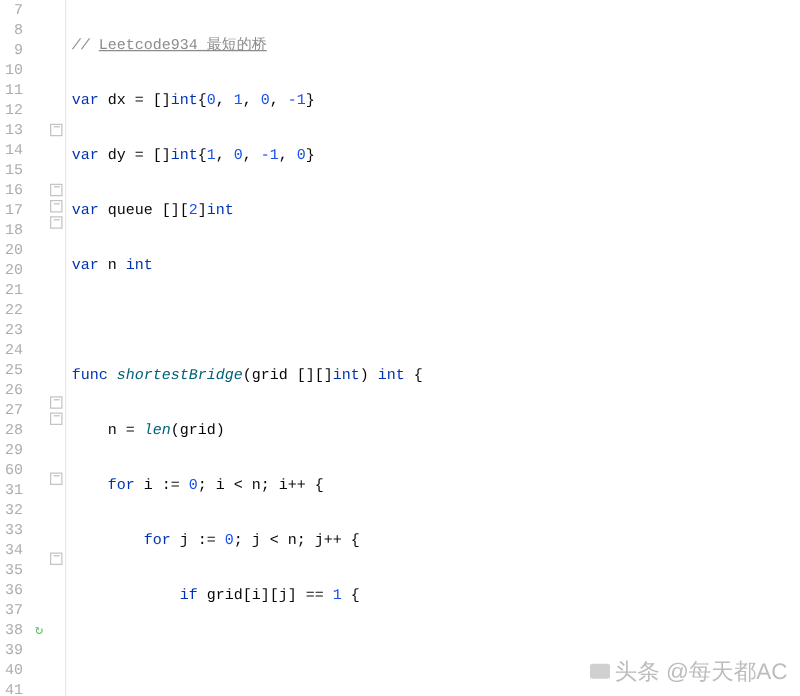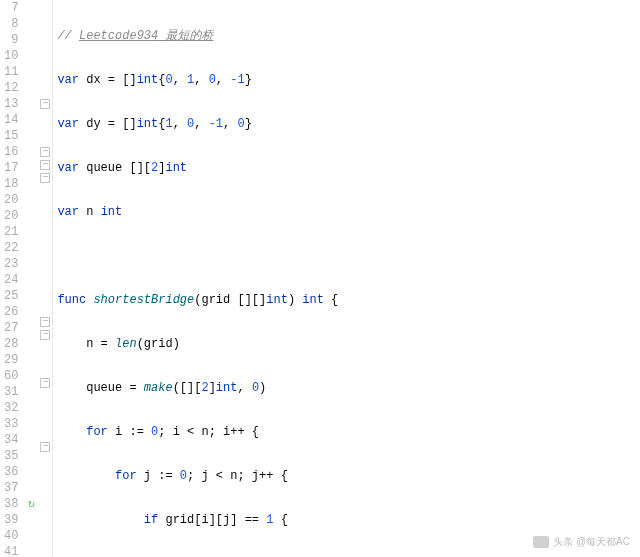--- a/index.html
+++ b/index.html
@@ -60,29 +60,29 @@
       white-space: pre;
     }
     .code-line {
       height: 16px;
       line-height: 16px;
     }
     .kw { color: #0033b3; }
     .fn { color: #00627a; font-style: italic; }
     .num { color: #1750eb; }
     .cmt { color: #8c8c8c; font-style: italic; }
-    .cmt-ul { color: #8c8c8c; font-style: italic; }
+    .cmt-ul { color: #8c8c8c; }
     .plain { color: #080808; }
     .watermark {
       position: absolute;
       right: 10px;
       bottom: 8px;
       color: #bdbdbd;
       font-family: "Microsoft YaHei", sans-serif;
-      font-size: 10px;
+      font-size: 18px;
       display: flex;
       align-items: center;
       gap: 4px;
     }
     .watermark-icon {
       width: 16px;
       height: 12px;
       background: #d0d0d0;
       border-radius: 2px;
       position: relative;
@@ -211,21 +211,20 @@
   </div>
   <div class="code-area">
     <div class="code-line"><span class="cmt">// </span><span class="cmt-ul" style="text-decoration:underline">Leetcode934_最短的桥</span></div>
     <div class="code-line"><span class="kw">var</span><span class="plain"> dx = []</span><span class="kw">int</span><span class="plain">{</span><span class="num">0</span><span class="plain">, </span><span class="num">1</span><span class="plain">, </span><span class="num">0</span><span class="plain">, </span><span class="num">-1</span><span class="plain">}</span></div>
     <div class="code-line"><span class="kw">var</span><span class="plain"> dy = []</span><span class="kw">int</span><span class="plain">{</span><span class="num">1</span><span class="plain">, </span><span class="num">0</span><span class="plain">, </span><span class="num">-1</span><span class="plain">, </span><span class="num">0</span><span class="plain">}</span></div>
     <div class="code-line"><span class="kw">var</span><span class="plain"> queue [][</span><span class="num">2</span><span class="plain">]</span><span class="kw">int</span></div>
     <div class="code-line"><span class="kw">var</span><span class="plain"> n </span><span class="kw">int</span></div>
     <div class="code-line"></div>
     <div class="code-line"><span class="kw">func</span><span> </span><span class="fn">shortestBridge</span><span class="plain">(grid [][]</span><span class="kw">int</span><span class="plain">) </span><span class="kw">int</span><span class="plain"> {</span></div>
     <div class="code-line">    <span class="plain">n = </span><span class="fn">len</span><span class="plain">(grid)</span></div>
-    <div class="code-line">    <span class="plain">queue = </span><span class="fn">make</span><span class="plain">([][</span><span class="num">2</span><span class="plain">]</span><span class="kw">int</span><span class="plain">, </span><span class="num">0</span><span class="plain">)</span></div>
     <div class="code-line">    <span class="kw">for</span><span class="plain"> i := </span><span class="num">0</span><span class="plain">; i &lt; n; i++ {</span></div>
     <div class="code-line">        <span class="kw">for</span><span class="plain"> j := </span><span class="num">0</span><span class="plain">; j &lt; n; j++ {</span></div>
     <div class="code-line">            <span class="kw">if</span><span class="plain"> grid[i][j] == </span><span class="num">1</span><span class="plain"> {</span></div>
     <div class="code-line">                </div>
     
     
     
     
     
     

